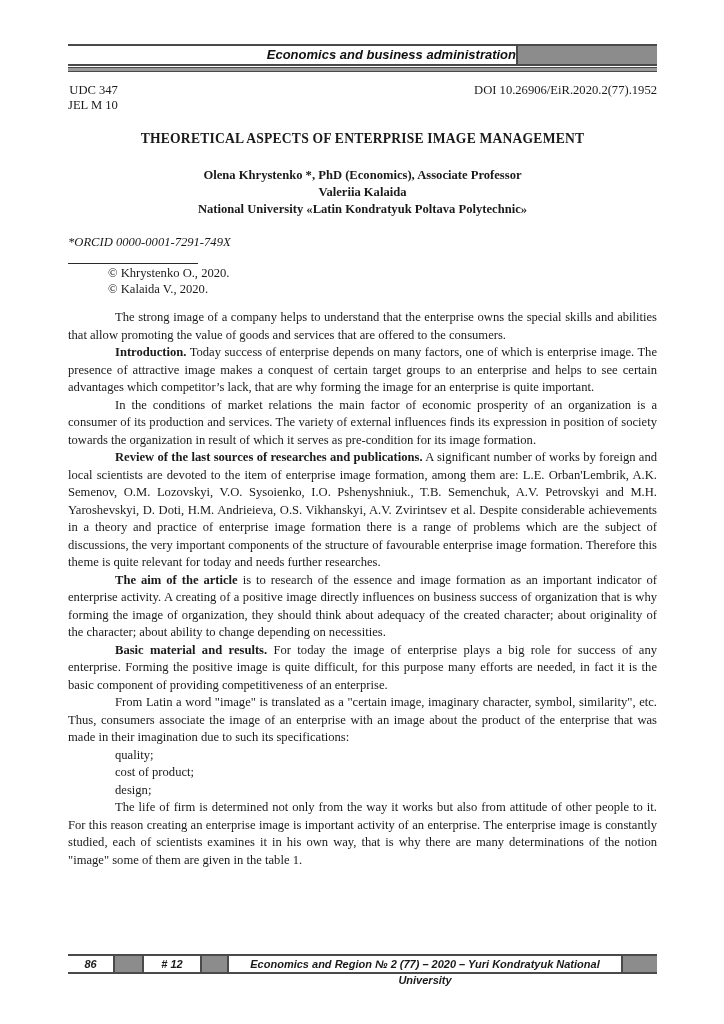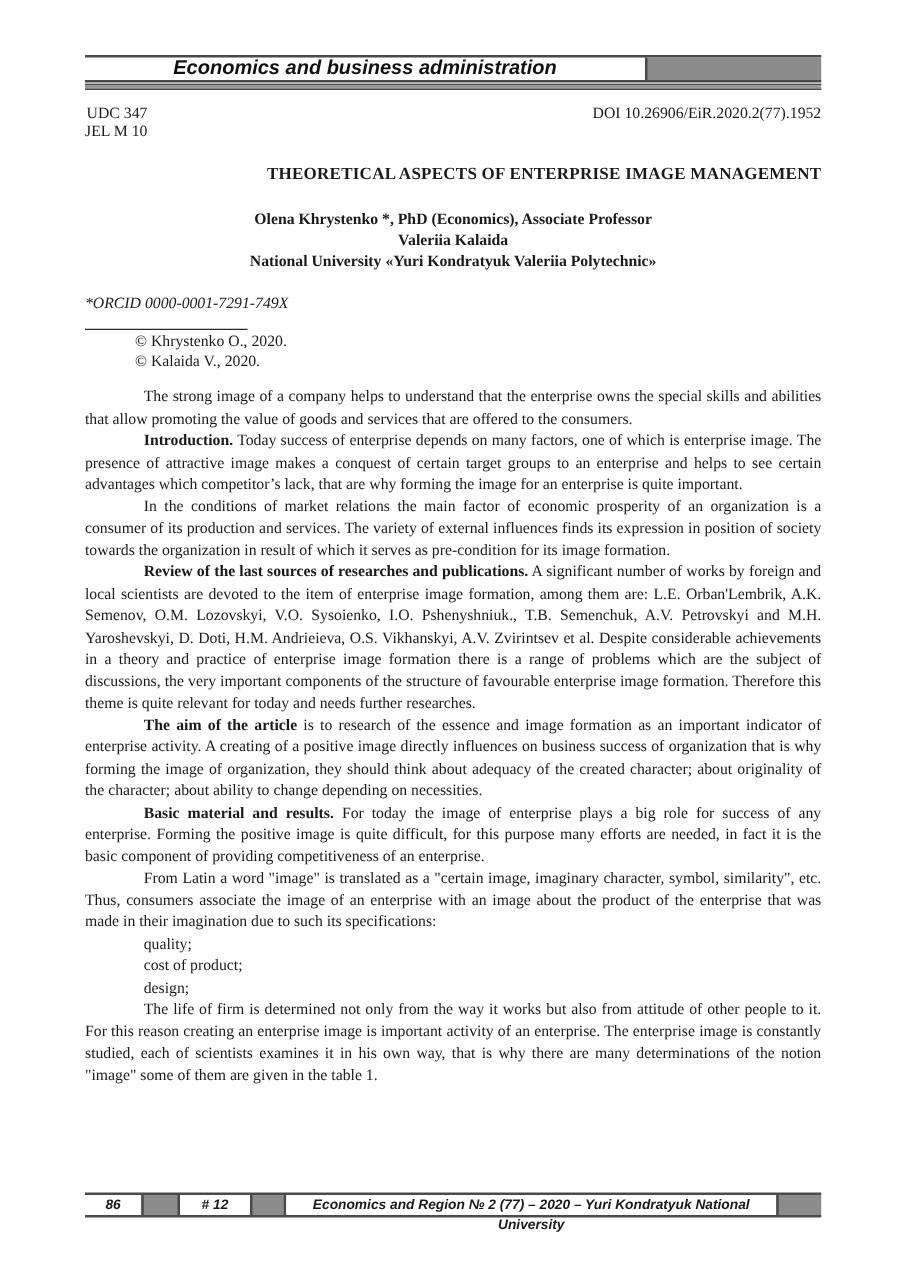--- a/index.html
+++ b/index.html
@@ -16,40 +16,40 @@
   
   .band{
     margin-top:44px;
     display:flex;
     border-top:2px solid #4a4a4a;
     border-bottom:2px solid #4a4a4a;
     height:18px;
   }
   .band-title{
     width:448px;
-    text-align:center;
+    text-align:right;
     font-family:"Liberation Sans", sans-serif;
     font-weight:bold;font-style:italic;
-    font-size:16px;line-height:18px;
+    font-size:13px;line-height:18px;
     color:#111;
   }
   .band-gray{flex:1;background:#8c8c8c;border-left:2px solid #4a4a4a;}
   .thick-rule{
     margin-top:1px;height:3px;background:#9a9a9a;
     border-top:1px solid #4a4a4a;border-bottom:1px solid #4a4a4a;
   }
 
   
   .meta-row{margin-top:11px;display:flex;justify-content:space-between;font-size:12.6px;line-height:15px;text-align:right;}
   .meta-left div{white-space:nowrap;}
   .meta-right{white-space:nowrap;}
 
   
   .article-title{
-    margin-top:18px;text-align:right;
+    margin-top:18px;text-align:center;
     font-weight:bold;font-size:13.6px;letter-spacing:.2px;
   }
   .authors{margin-top:20px;text-align:center;font-weight:bold;font-size:12.6px;line-height:17px;}
 
   .orcid{margin-top:17px;font-style:italic;font-size:12.6px;}
 
   .short-rule{margin-top:13px;width:130px;border-top:1px solid #2a2a2a;}
   .copyright{font-size:12.6px;line-height:15.5px;margin-top:2px;margin-left:40px;}
 
   .received{margin-top:14px;font-style:italic;font-size:12.6px;line-height:15.5px;}
@@ -95,21 +95,21 @@
         <div>UDC 347</div>
         <div>JEL M 10</div>
       </div>
       <div class="meta-right">DOI 10.26906/EiR.2020.2(77).1952</div>
     </div>
 
     <div class="article-title">THEORETICAL ASPECTS OF ENTERPRISE IMAGE MANAGEMENT</div>
     <div class="authors">
       <div>Olena Khrystenko *, PhD (Economics), Associate Professor</div>
       <div>Valeriia Kalaida</div>
-      <div>National University «Yuri Kondratyuk Valeriia Polytechnic»</div>
+      <div>National University «Latin Kondratyuk Poltava Polytechnic»</div>
     </div>
 
     <div class="orcid">*ORCID 0000-0001-7291-749X</div>
 
     <div class="short-rule"></div>
     <div class="copyright">
       <div>© Khrystenko O., 2020.</div>
       <div>© Kalaida V., 2020.</div>
     </div>
 

